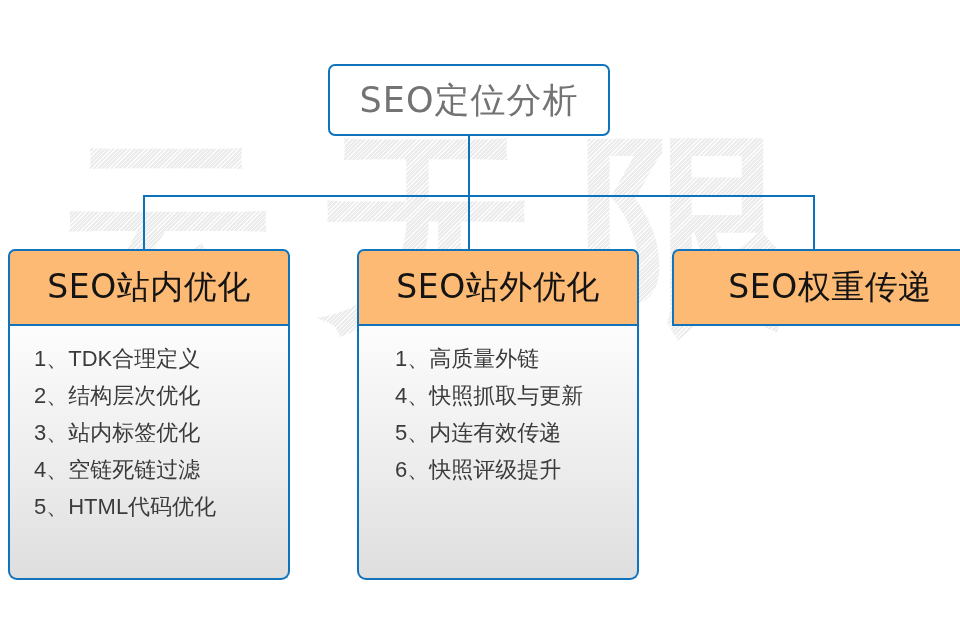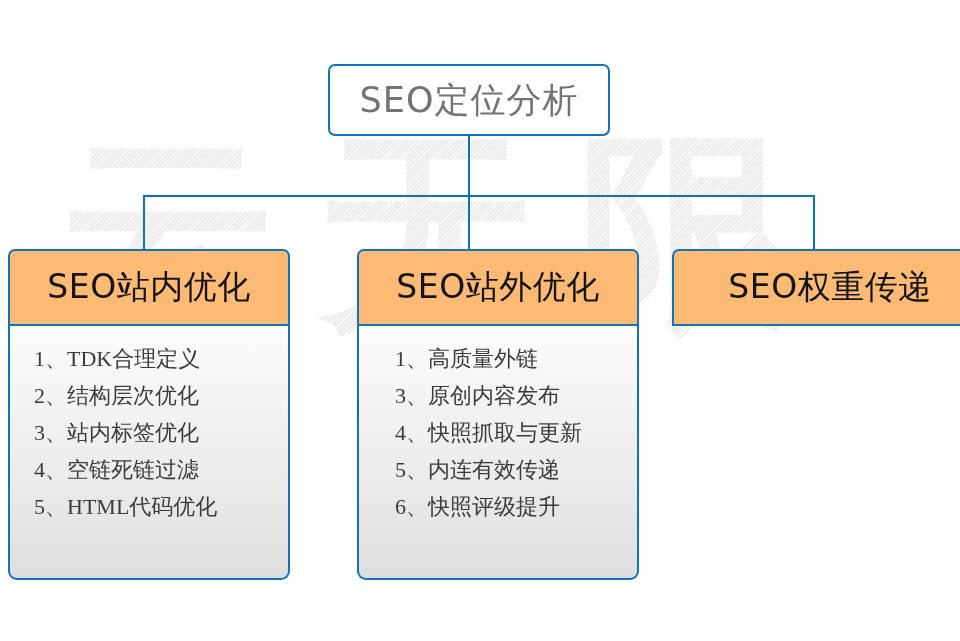--- a/index.html
+++ b/index.html
@@ -151,21 +151,21 @@
   }
   .col-0 .col-body { padding-left: 24px; }
   .col-1 .col-body { padding-left: 36px; }
   .col-2 .col-body { padding-left: 24px; }
 
   .list-item {
     font-size: 22px;
     line-height: 37px;
     color: #3b3b3b;
     white-space: nowrap;
-    font-family: Liberation Serif, serif;
+    font-family: Liberation Sans, sans-serif;
   }
 </style>
 </head>
 <body>
 
 <div id="stage">
 
   <div class="watermark">
     <span class="wm-char wm-1">云</span>
     <span class="wm-char wm-2">无</span>
@@ -197,21 +197,20 @@
         <div class="list-item">5、HTML代码优化</div>
       </div>
     </div>
 
     <div class="column col-1">
       <div class="col-header">
         <span class="col-header-text">SEO站外优化</span>
       </div>
       <div class="col-body">
         <div class="list-item">1、高质量外链</div>
-        <div class="list-item">3、原创内容发布</div>
         <div class="list-item">4、快照抓取与更新</div>
         <div class="list-item">5、内连有效传递</div>
         <div class="list-item">6、快照评级提升</div>
       </div>
     </div>
 
     <div class="column col-2">
       <div class="col-header">
         <span class="col-header-text">SEO权重传递</span>
       </div>

